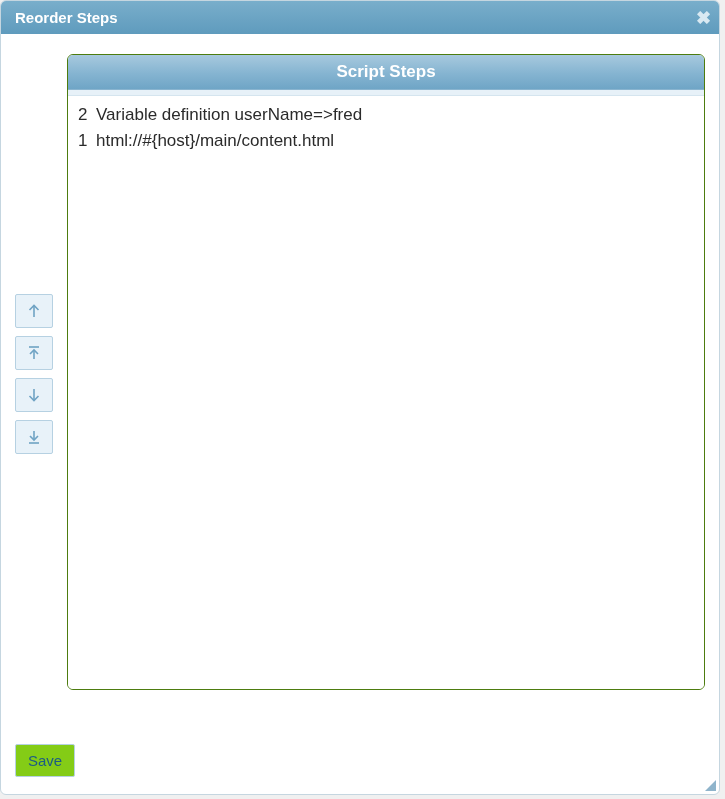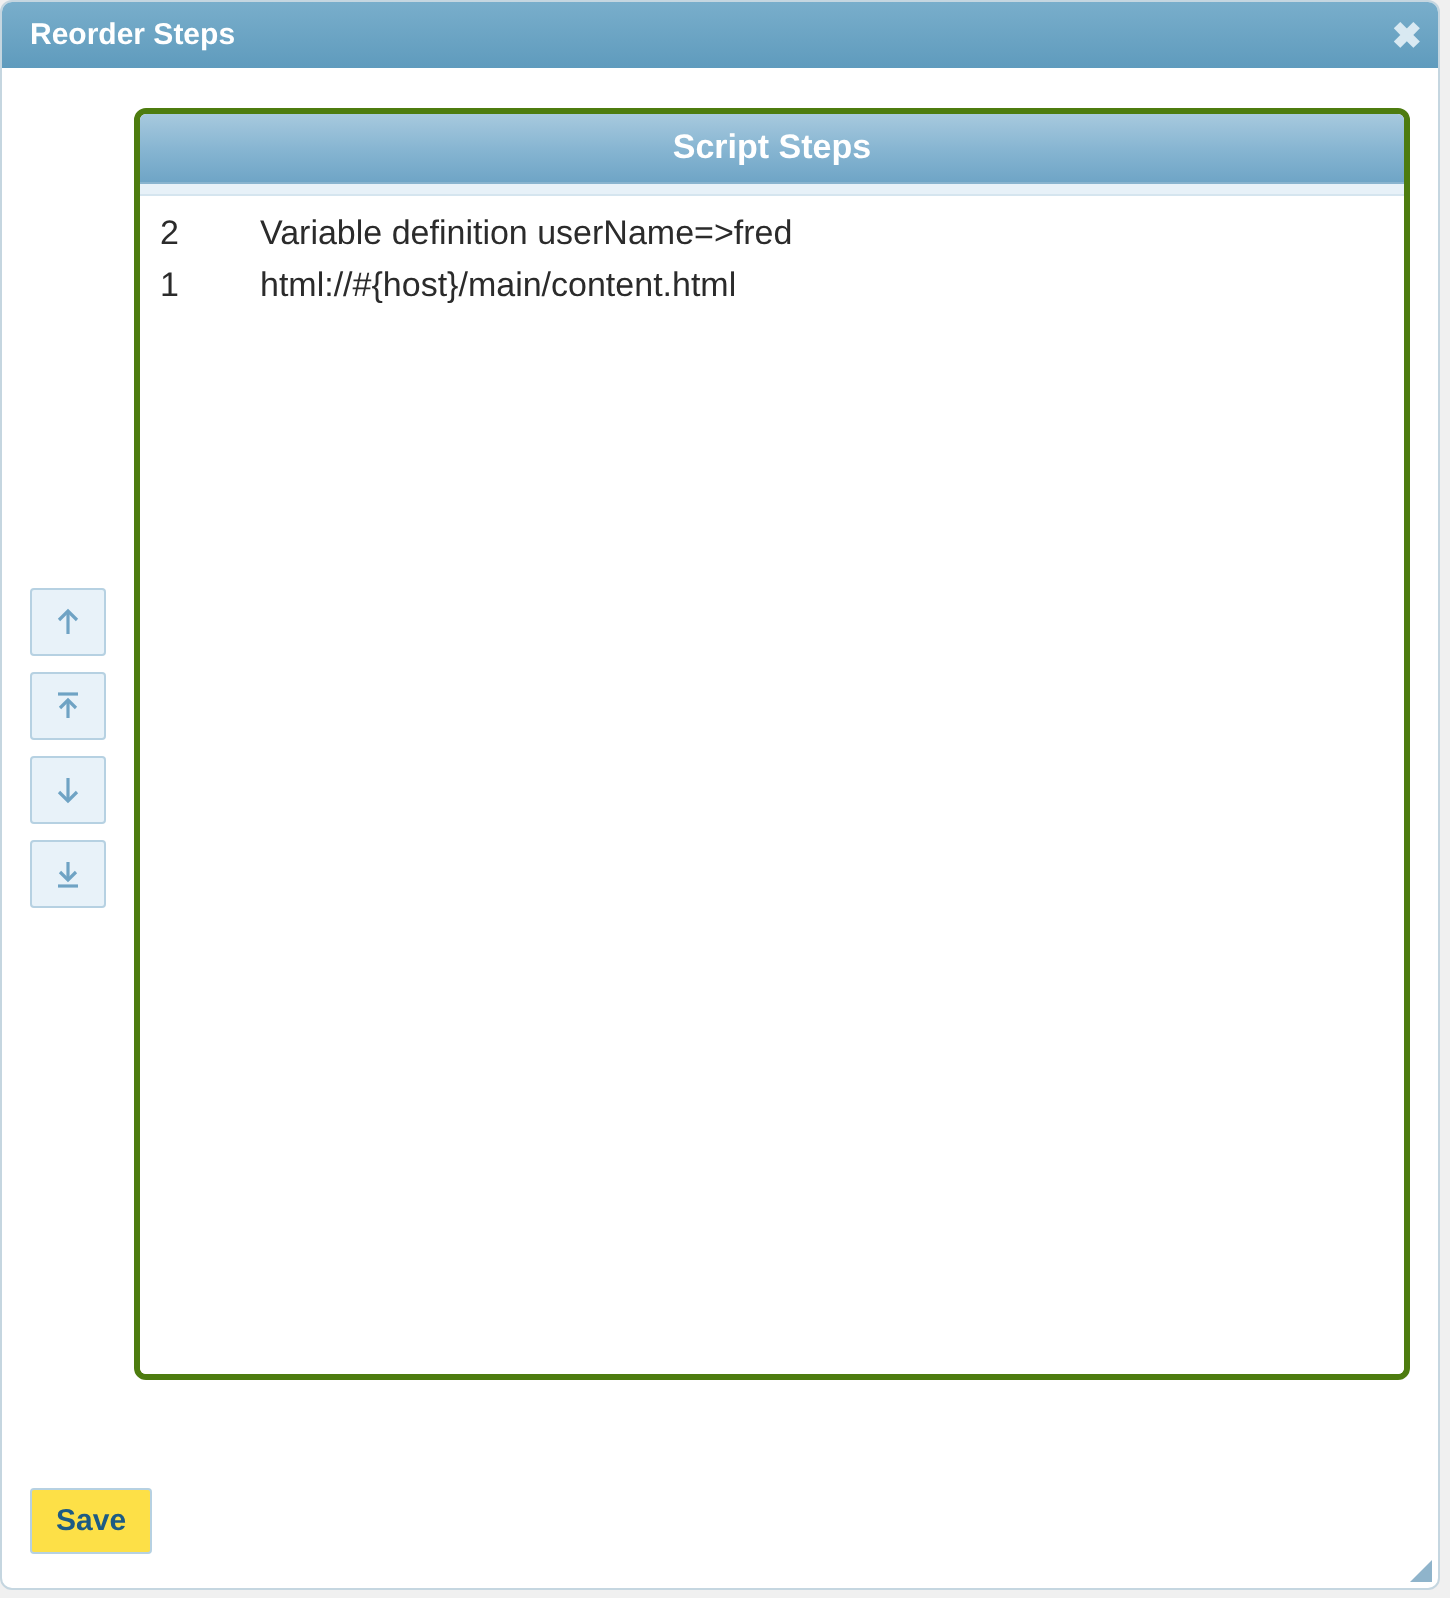--- a/index.html
+++ b/index.html
@@ -66,21 +66,21 @@
       border-radius: 2px;
       display: flex;
       align-items: center;
       justify-content: center;
       cursor: pointer;
       color: #6fa3c4;
     }
     .arrow-btn svg { width: 14px; height: 16px; display: block; }
     .panel {
       flex: 1;
-      border: 3px solid #4d7c0f;
+      border: 1px solid #4d7c0f;
       border-radius: 6px;
       overflow: hidden;
       display: flex;
       flex-direction: column;
       height: 636px;
     }
     .panel-header {
       background: linear-gradient(to bottom, #a7c9de 0%, #85b4d1 55%, #6fa5c6 100%);
       color: #ffffff;
       font-weight: bold;
@@ -107,30 +107,29 @@
       font-size: 17px;
       color: #2b2b2b;
       cursor: pointer;
     }
     .list-row .num {
       width: 18px;
       flex-shrink: 0;
     }
     .list-row .desc {
       flex: 1;
-      margin-left: 32px;
     }
     .footer {
       padding-top: 20px;
     }
     .save-btn {
-      background: #fde047;
+      background: #84cc16;
       border: 1px solid #b6d1e2;
       color: #1d5b84;
-      font-weight: bold;
+      font-weight: normal;
       font-size: 15px;
       padding: 7px 12px;
       border-radius: 2px;
       cursor: pointer;
     }
     .resize-handle {
       position: absolute;
       bottom: 3px;
       right: 3px;
       width: 0;

